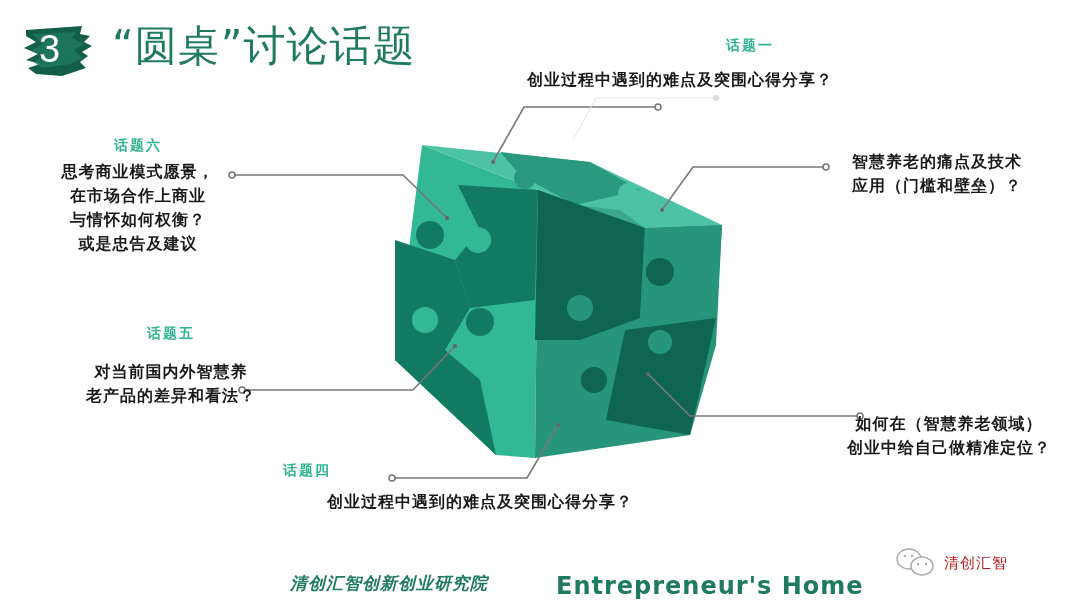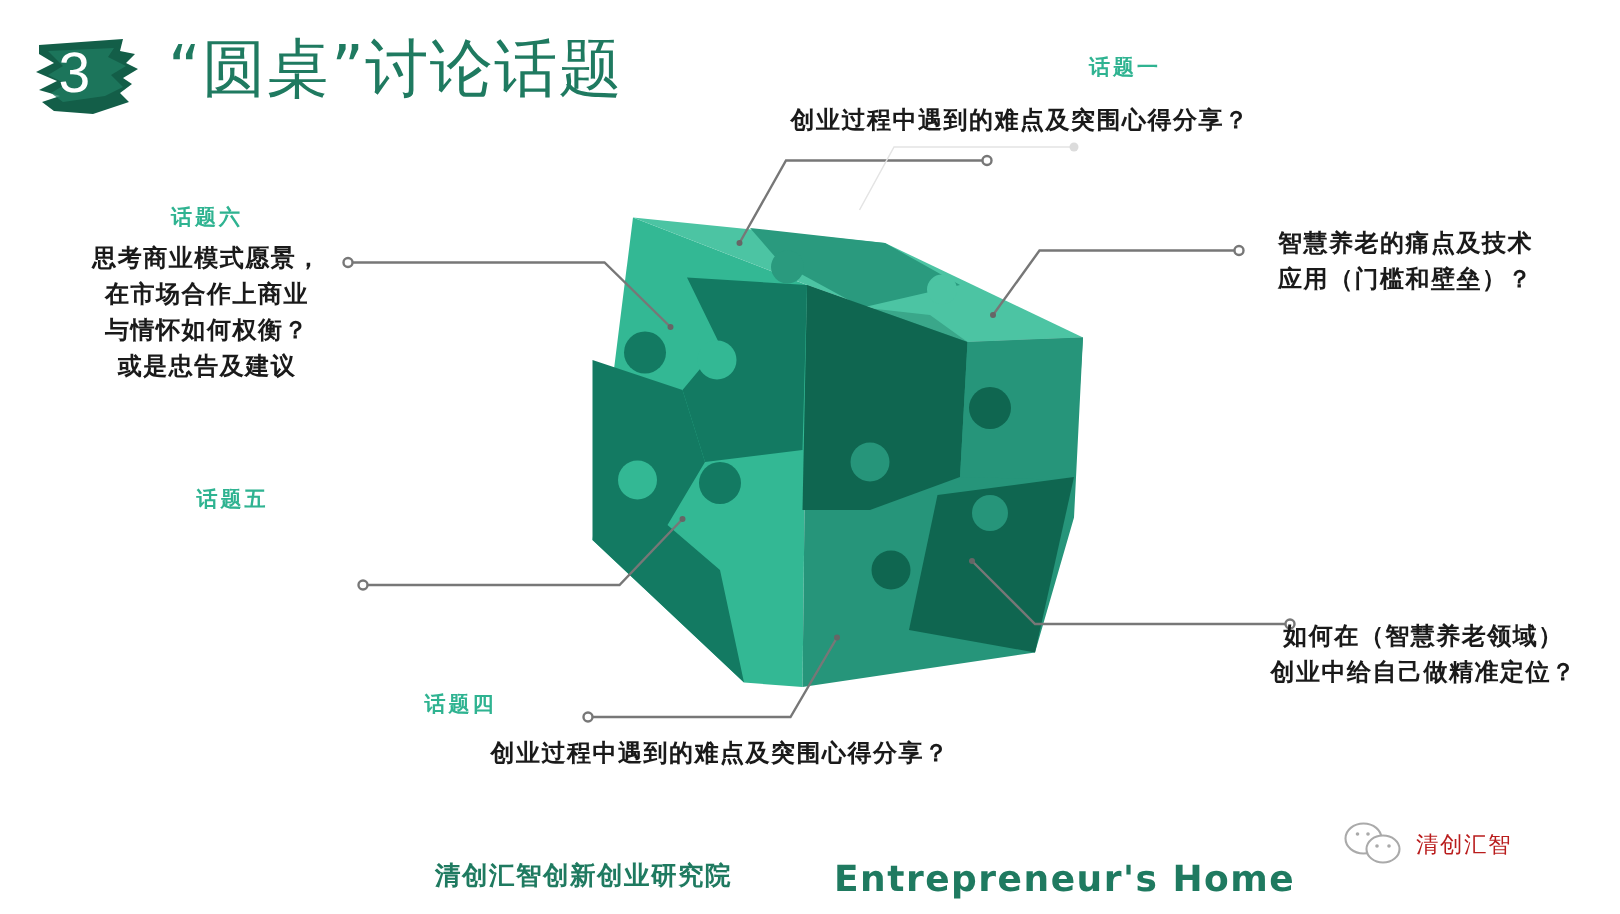--- a/index.html
+++ b/index.html
@@ -14,21 +14,21 @@
   .page-title { position: absolute; left: 112px; top: 22px; font-size: 42px; color: #1f7a60;
     letter-spacing: 1px; line-height: 48px; white-space: nowrap; }
 
   .topic { position: absolute; text-align: center; }
   .topic-label { color: #2fb391; font-weight: bold; font-size: 14px; line-height: 22px; letter-spacing: 2px; }
   .topic-text { color: #1a1a1a; font-weight: bold; font-size: 16px; line-height: 24px; letter-spacing: 1px; white-space: pre-line; }
 
   .connectors { position: absolute; left: 0; top: 0; }
   .cube { position: absolute; left: 0; top: 0; }
 
-  .footer-cn { position: absolute; left: 290px; top: 572px; font-size: 17px; font-weight: bold; color: #1f7a60; letter-spacing: 1px; white-space: nowrap; }
+  .footer-cn { position: absolute; left: 290px; top: 572px; font-size: 17px; font-weight: bold; color: #1f7a60; letter-spacing: 1px; white-space: nowrap; font-style: italic; }
   .footer-en { position: absolute; left: 556px; top: 572px; font-size: 24px; font-weight: bold; color: #1f7a60; letter-spacing: 1px; white-space: nowrap; text-align: center; }
 
   .watermark { position: absolute; left: 894px; top: 546px; height: 34px; display: flex; align-items: center; }
   .watermark-text { font-size: 15px; color: #b91c1c; margin-left: 6px; letter-spacing: 1px; white-space: nowrap; }
 </style>
 </head>
 <body>
 
 <div class="badge">
   <svg width="72" height="56" viewBox="0 0 72 56">
@@ -117,22 +117,24 @@
 创业中给自己做精准定位？</div>
 </div>
 
 <div class="topic" style="left:262px; top:459px; width:90px;">
   <div class="topic-label">话题四</div>
 </div>
 <div class="topic" style="left:290px; top:490px; width:380px;">
   <div class="topic-text">创业过程中遇到的难点及突围心得分享？</div>
 </div>
 
-<div class="topic" style="left:40px; top:322px; width:230px;">
+<div class="topic" style="left:56px; top:322px; width:230px;">
   <div class="topic-label">话题五</div>
+  <div class="topic-text" style="margin-top:16px;">对当前国内外智慧养
+老产品的差异和看法？</div>
 </div>
 
 <div class="topic" style="left:38px; top:134px; width:200px;">
   <div class="topic-label">话题六</div>
   <div class="topic-text" style="margin-top:4px;">思考商业模式愿景，
 在市场合作上商业
 与情怀如何权衡？
 或是忠告及建议</div>
 </div>
 

